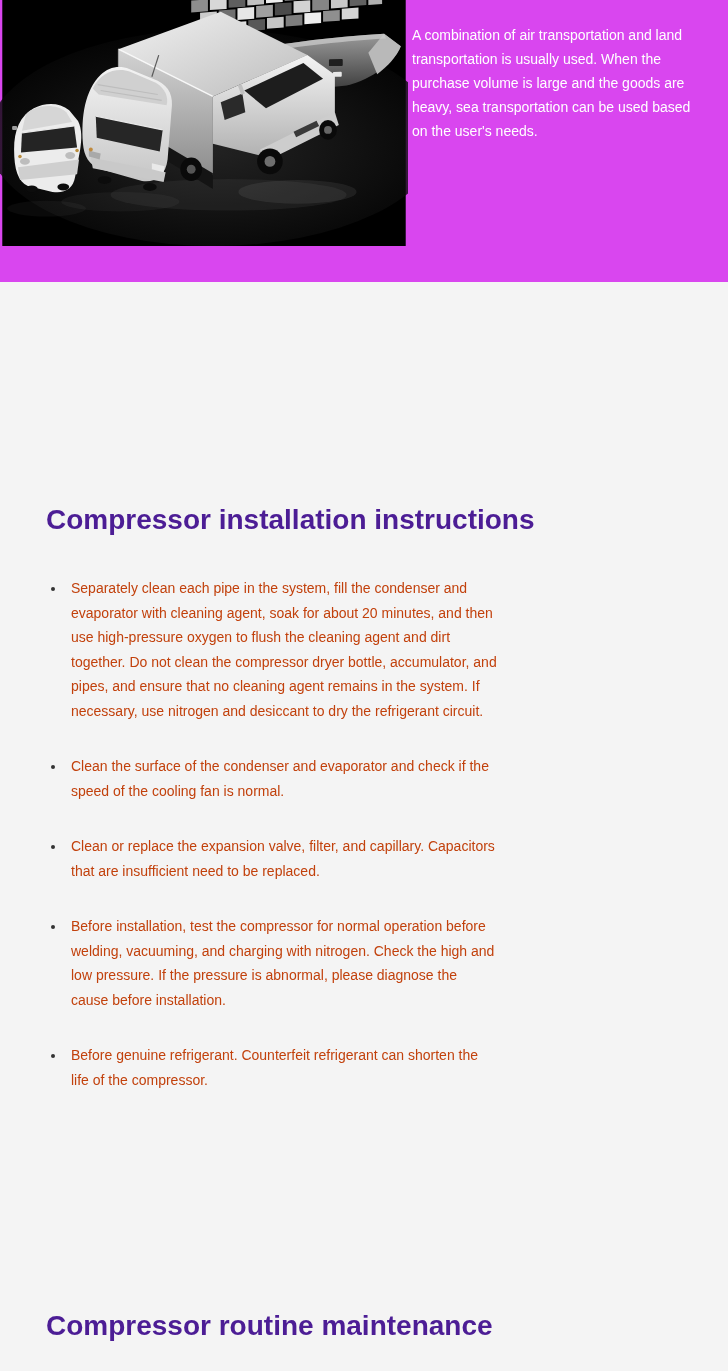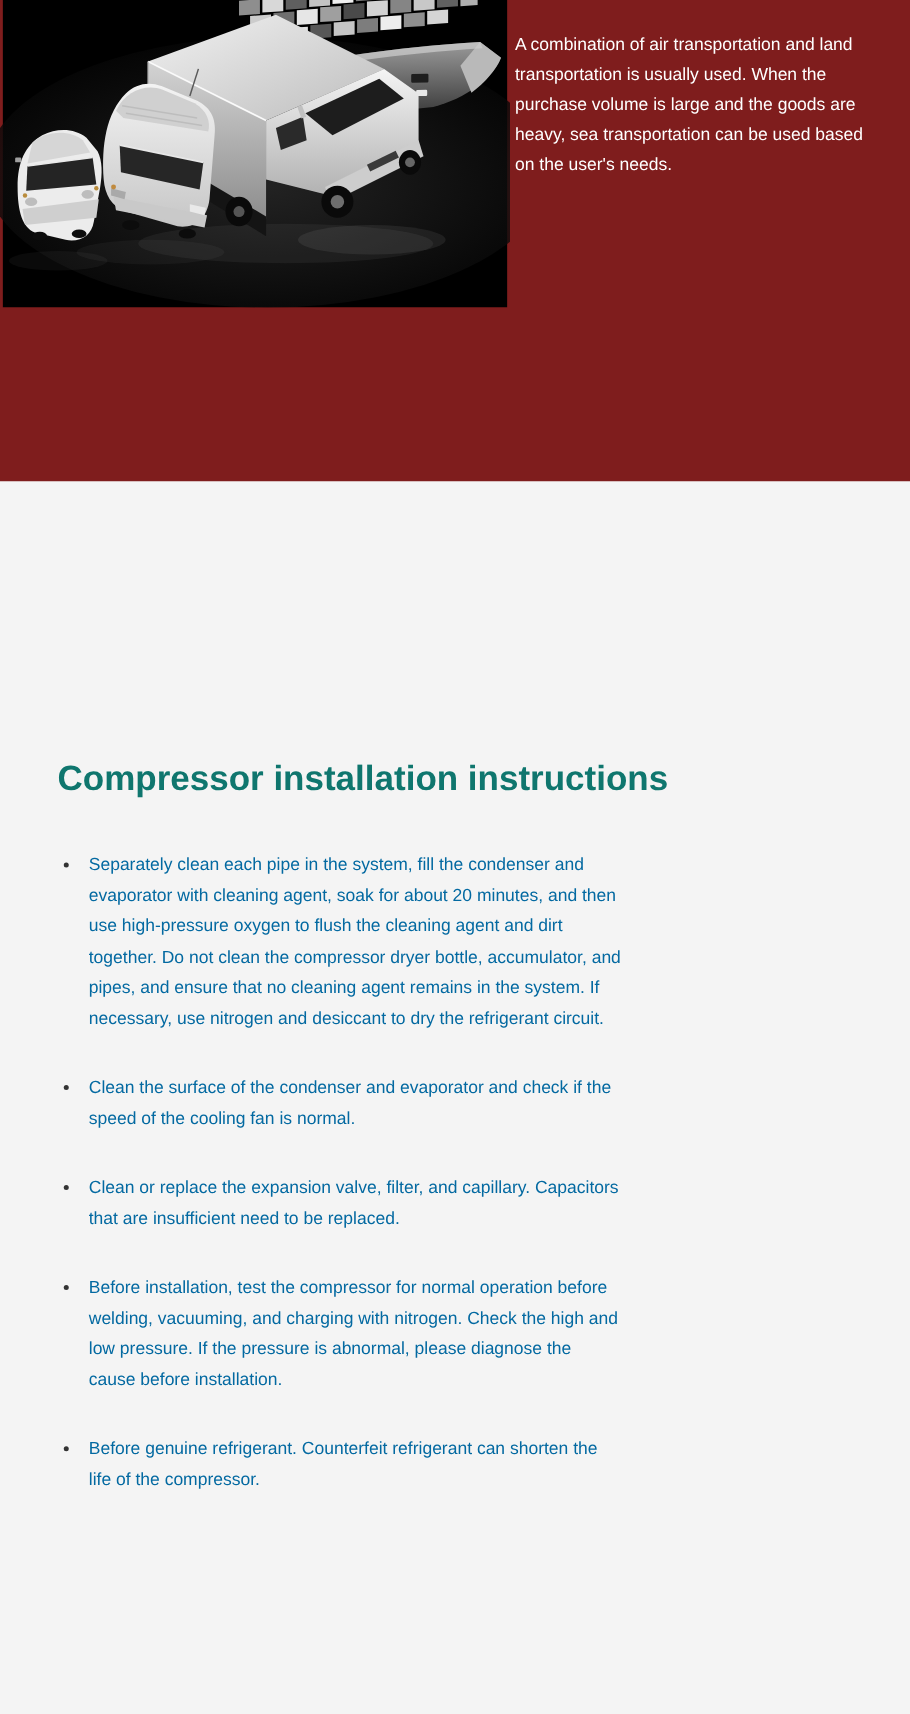--- a/index.html
+++ b/index.html
@@ -13,22 +13,22 @@
     height: 1371px;
     margin: 0 auto;
     background: #f4f4f4;
     overflow: hidden;
   }
 
   
   .hero {
     position: relative;
     width: 728px;
-    height: 385px;
-    background: #7f1d1d;
+    height: 282px;
+    background: #d946ef;
     overflow: hidden;
     text-decoration: underline;
   }
   .hero-photo {
     position: absolute;
     left: 0;
     top: 0;
     width: 408px;
     height: 246px;
     display: block;
@@ -43,37 +43,37 @@
     line-height: 24px;
     font-weight: 400;
   }
 
   
   .content {
     padding: 0 46px 15px 46px;
   }
   .section-title {
     margin: 0;
-    color: #0f766e;
+    color: #4c1d95;
     font-size: 28px;
     line-height: 36px;
     font-weight: 700;
     letter-spacing: 0;
   }
   .title-install { margin-top: 220px; }
   .title-maint   { margin-top: 216px; }
 
   .instruction-list {
     margin: 38px 0 0 0;
     padding: 0 0 0 20px;
     list-style: disc outside;
   }
   .instruction-list li {
     max-width: 432px;
-    color: #0369a1;
+    color: #c2410c;
     font-size: 14px;
     line-height: 24.5px;
     padding-left: 5px;
   }
   .instruction-list li::marker { color: #333333; }
   .instruction-list li + li { margin-top: 31px; }
 </style>
 </head>
 <body>
 
@@ -224,15 +224,16 @@
     <h1 class="section-title title-install">Compressor installation instructions</h1>
 
     <ul class="instruction-list">
       <li>Separately clean each pipe in the system, fill the condenser and evaporator with cleaning agent, soak for about 20 minutes, and then use high-pressure oxygen to flush the cleaning agent and dirt together. Do not clean the compressor dryer bottle, accumulator, and pipes, and ensure that no cleaning agent remains in the system. If necessary, use nitrogen and desiccant to dry the refrigerant circuit.</li>
       <li>Clean the surface of the condenser and evaporator and check if the speed of the cooling fan is normal.</li>
       <li>Clean or replace the expansion valve, filter, and capillary. Capacitors that are insufficient need to be replaced.</li>
       <li>Before installation, test the compressor for normal operation before welding, vacuuming, and charging with nitrogen. Check the high and low pressure. If the pressure is abnormal, please diagnose the cause before installation.</li>
       <li>Before genuine refrigerant. Counterfeit refrigerant can shorten the life of the compressor.</li>
     </ul>
 
+    <h1 class="section-title title-maint">Compressor routine maintenance</h1>
   </section>
 
 </div>
 
 </body></html>

